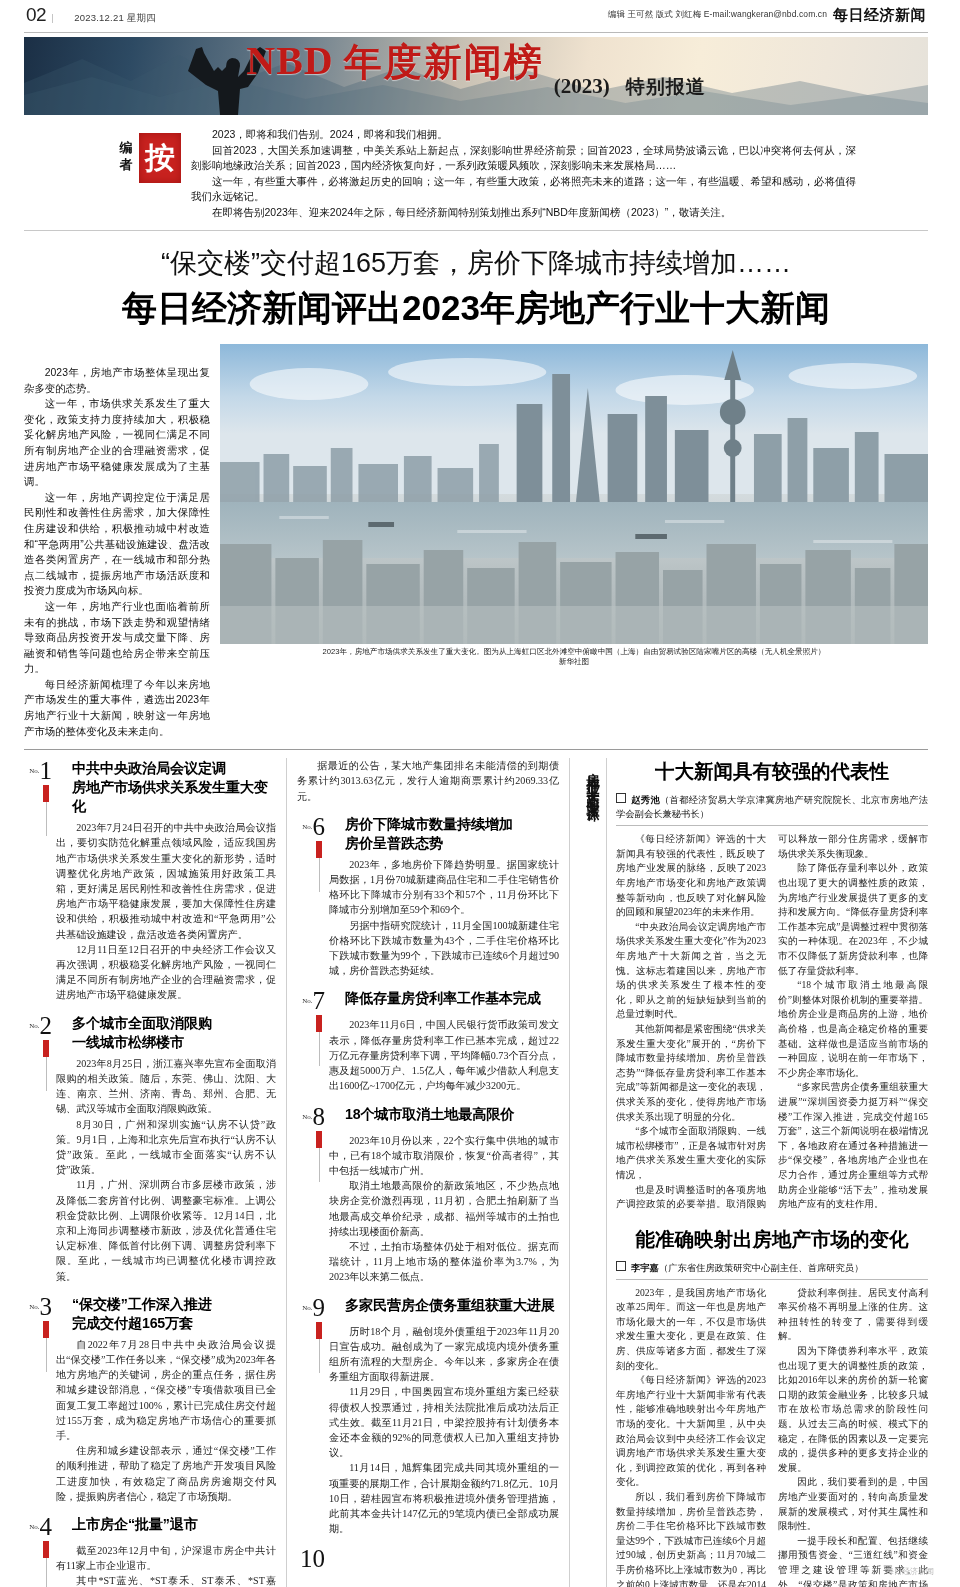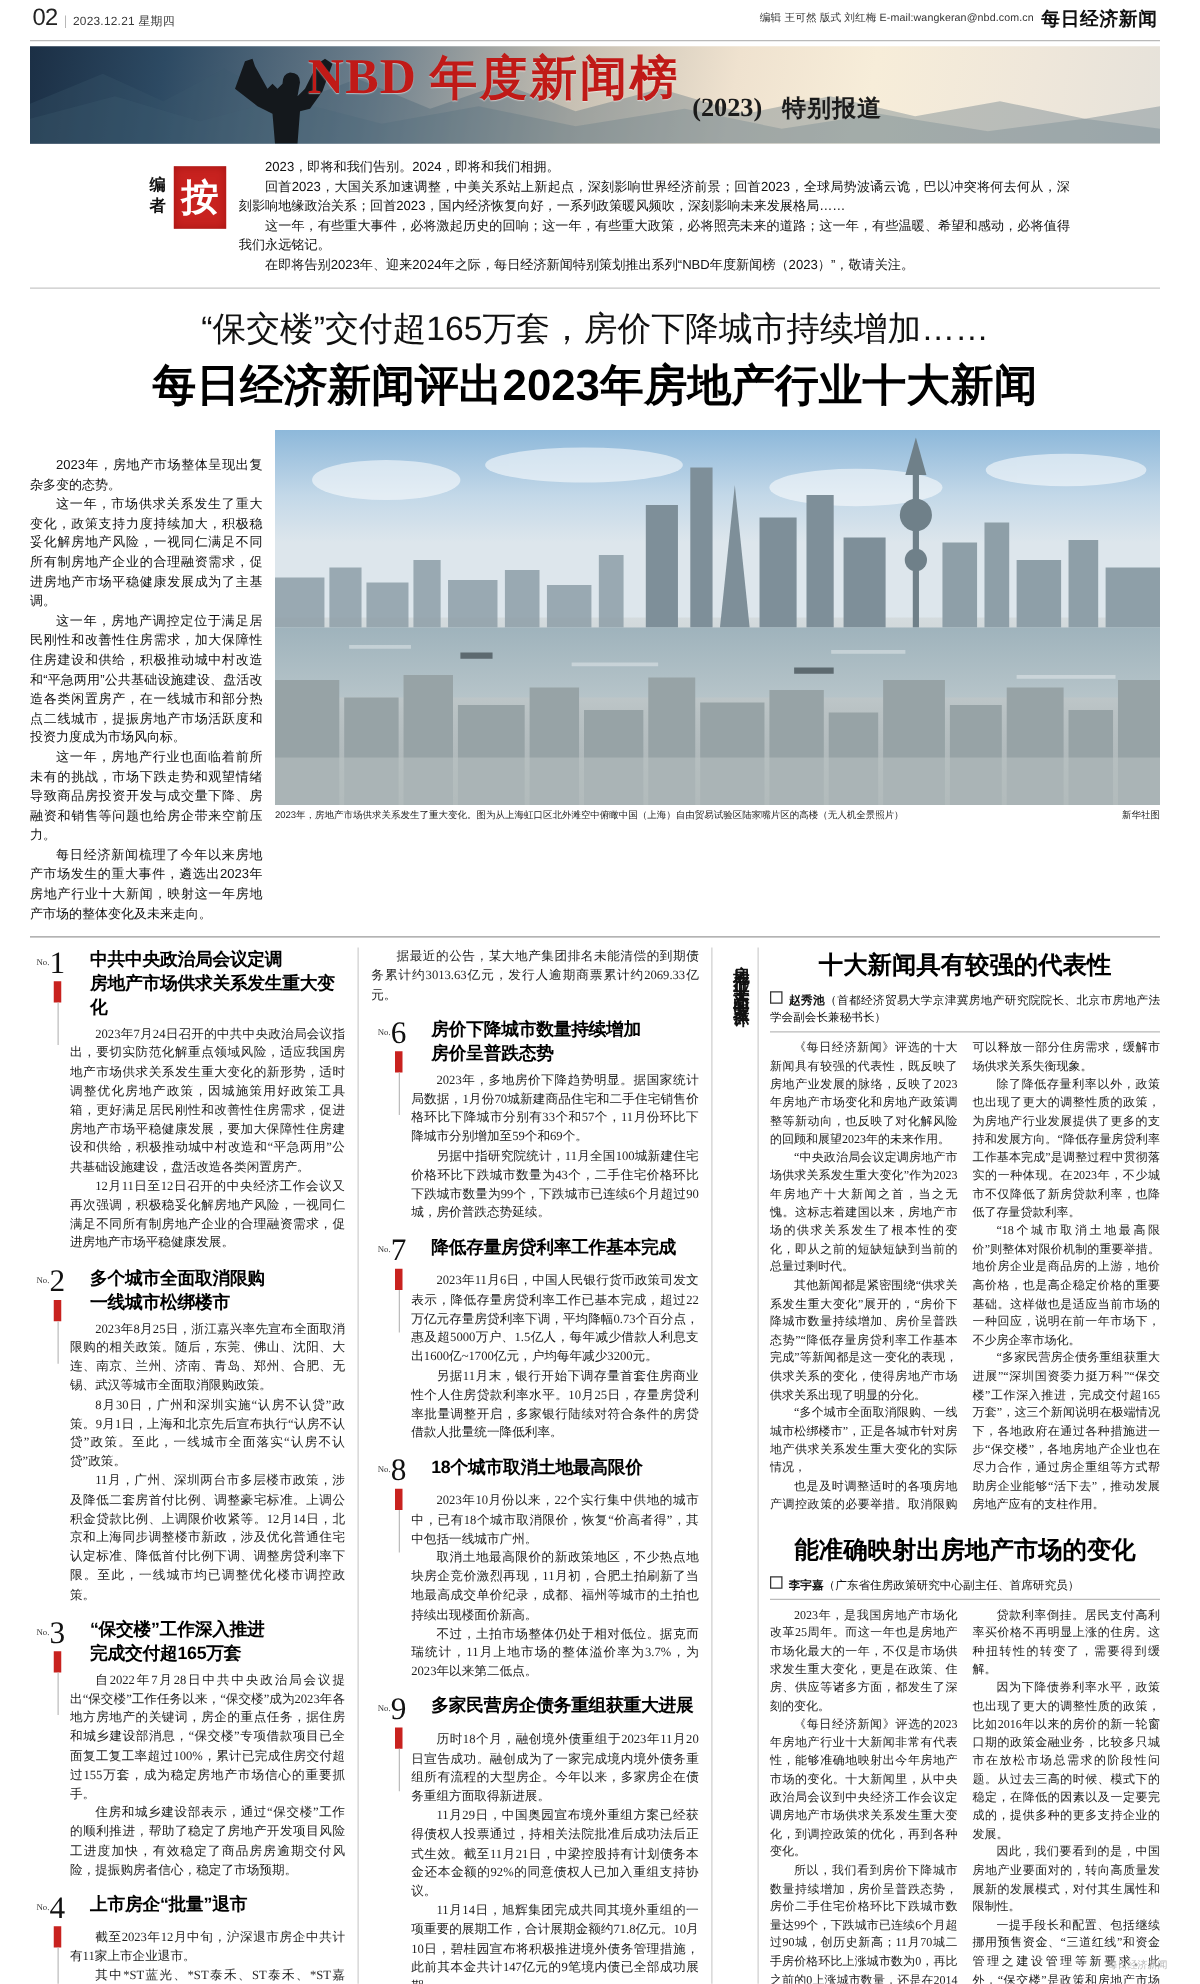--- a/index.html
+++ b/index.html
@@ -46,20 +46,21 @@
   }
   .page-sep {
     color: #9a9a9a;
     font-size: 11px;
   }
   .page-date {
     font-family: "Liberation Sans", sans-serif;
     font-size: 9.5px;
     color: #3a3a3a;
     letter-spacing: 0.2px;
+    margin-left: 16px;
   }
   .topbar-right {
     display: flex;
     align-items: center;
     gap: 6px;
   }
   .masthead-credits {
     font-family: "Liberation Sans", sans-serif;
     font-size: 8.5px;
     color: #333;
@@ -230,20 +231,21 @@
     background: linear-gradient(#b9d3e8 0%, #cfe0ee 22%, #dfe7ec 38%, #cfd6d8 55%, #b9c2c4 75%, #a8b1b3 100%);
   }
   .hero-caption {
     display: flex;
     justify-content: space-between;
     align-items: center;
     font-family: "Liberation Sans", sans-serif;
     font-size: 7.6px;
     color: #222;
     margin-top: 3px;
+    flex-direction: column;
   }
 
   
   .cols {
     display: flex;
     margin-top: 10px;
     border-top: 1px solid #9a9a9a;
     padding-top: 8px;
   }
   .col-left   { width: 252px; padding-right: 10px; }
@@ -654,21 +656,20 @@
             <span class="no-label">No.</span><span class="no-digit">7</span>
             <div class="tick"></div>
             <div class="tick-line"></div>
           </div>
           <div class="news-title">
             <div>降低存量房贷利率工作基本完成</div>
           </div>
         </div>
         <div class="news-body">
           <p>2023年11月6日，中国人民银行货币政策司发文表示，降低存量房贷利率工作已基本完成，超过22万亿元存量房贷利率下调，平均降幅0.73个百分点，惠及超5000万户、1.5亿人，每年减少借款人利息支出1600亿~1700亿元，户均每年减少3200元。</p>
-          <p>另据11月末，银行开始下调存量首套住房商业性个人住房贷款利率水平。10月25日，存量房贷利率批量调整开启，多家银行陆续对符合条件的房贷借款人批量统一降低利率。</p>
         </div>
       </div>
 
       <div class="news-item">
         <div class="news-head">
           <div class="no-block">
             <span class="no-label">No.</span><span class="no-digit">8</span>
             <div class="tick"></div>
             <div class="tick-line"></div>
           </div>

